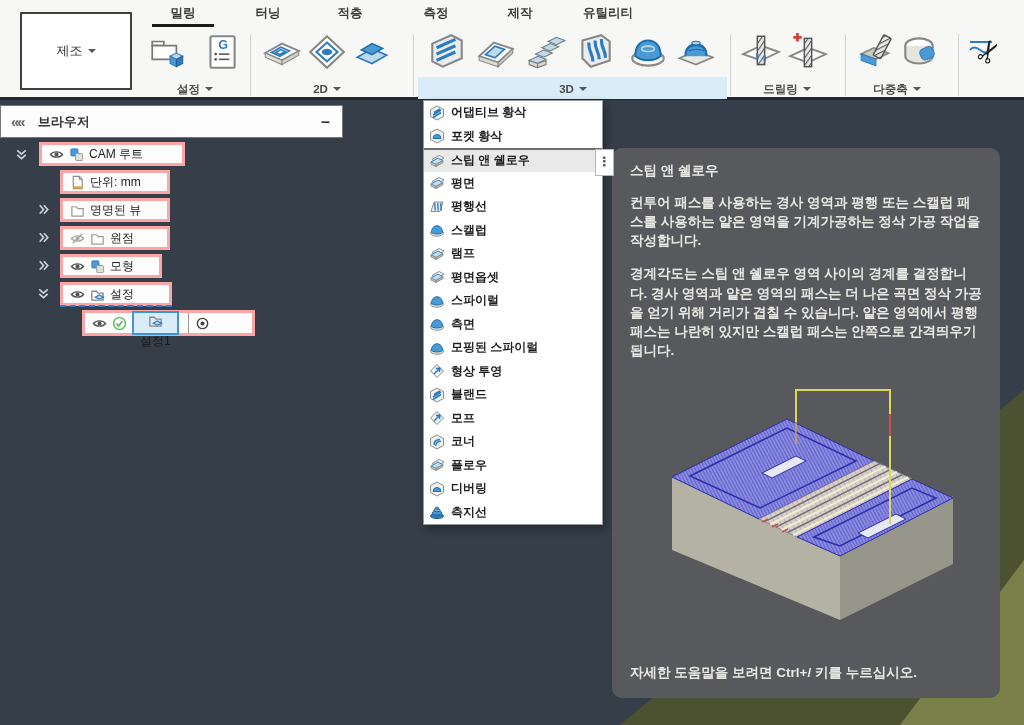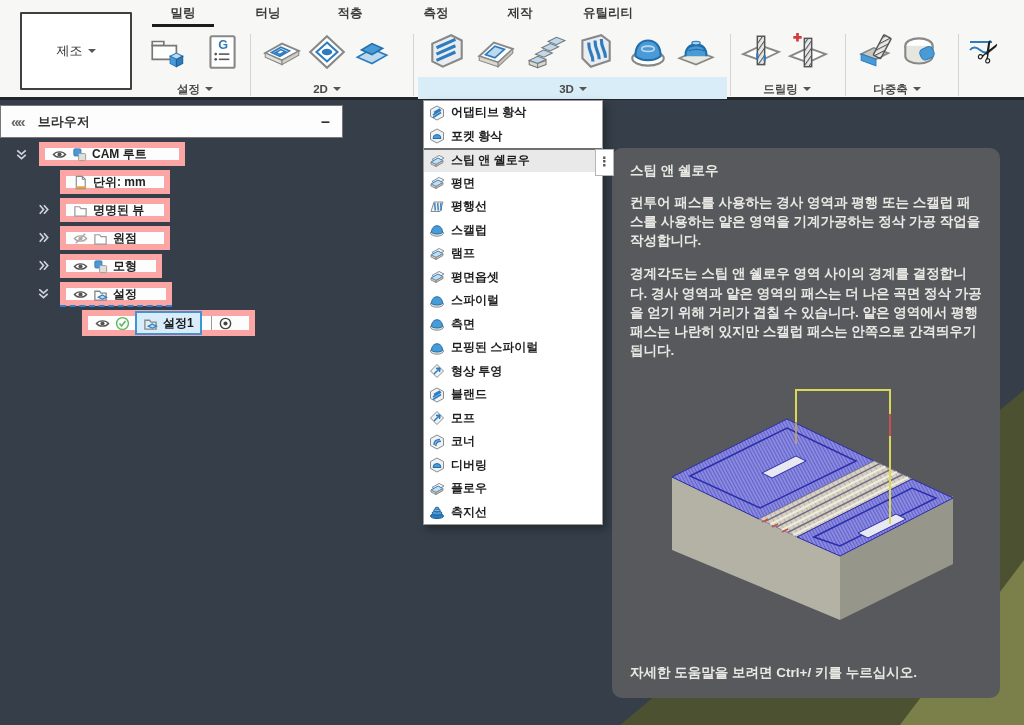--- a/index.html
+++ b/index.html
@@ -30,25 +30,25 @@
   .mi.sel{background:#e9e9e9;}
   .mi.sep-above{border-top:2px solid #6e6e6e;}
   .mic{width:16px;height:16px;flex:0 0 16px;}
   .dots{position:absolute;right:-12px;top:-1px;width:17px;height:25px;background:#fff;border:1px solid #b5b5b5;color:#555;font-size:13px;font-weight:700;text-align:center;line-height:24px;}
 
   
   .brw-head{position:absolute;left:0;top:105px;width:343px;height:33px;background:#fdfdfd;border:1px solid #777;box-sizing:border-box;display:flex;align-items:center;z-index:2;}
   .brw-collapse{margin-left:10px;color:#666;font-size:15px;font-weight:700;letter-spacing:-2px;}
   .brw-title{margin-left:14px;font-size:13px;font-weight:700;color:#333;}
   .brw-min{margin-left:auto;margin-right:12px;color:#333;font-size:16px;font-weight:700;}
-  .node{position:absolute;height:24px;background:#fdfdfd;border:6px solid #fca5a5;box-sizing:border-box;display:flex;align-items:center;gap:5px;padding:0 7px;font-size:12px;font-weight:700;color:#222;z-index:2;}
+  .node{position:absolute;height:24px;background:#fdfdfd;border:3px solid #fca5a5;box-sizing:border-box;display:flex;align-items:center;gap:5px;padding:0 7px;font-size:12px;font-weight:400;color:#222;z-index:2;}
   .node .bic{width:15px;height:15px;flex:0 0 15px;}
   .chev{position:absolute;width:15px;height:15px;z-index:2;}
   .drop-ind{position:absolute;left:60px;top:305px;width:112px;border-top:2px dashed #2f7fd4;z-index:2;}
-  .sel-box{height:20px;background:#d8ecfa;border:2px solid #3f94d6;display:flex;align-items:center;gap:5px;padding:0 6px;color:#1a1a1a;}
+  .sel-box{height:20px;background:#d8ecfa;border:2px solid #3f94d6;display:flex;align-items:center;gap:5px;padding:0 6px;color:#1a1a1a;flex-direction:column;}
   .tgt-box{margin-left:4px;border-left:1px solid #9a9a9a;align-self:stretch;display:flex;align-items:center;padding-left:6px;}
 
   
   .tip{position:absolute;left:612px;top:148px;width:388px;height:550px;background:#57595c;border-radius:10px;box-sizing:border-box;padding:14px 18px;color:#e9e8e4;z-index:4;}
   .tip-title{font-size:13.5px;font-weight:700;margin-bottom:13px;}
   .tip-p{font-size:13.5px;font-weight:600;line-height:1.42;margin:0 0 14px 0;}
   .tip-img-wrap{margin:8px 0 0 14px;}
   .tip-footer{position:absolute;left:18px;bottom:16px;width:340px;font-size:13.5px;font-weight:600;line-height:1.42;}
 </style>
 </head>
@@ -399,29 +399,29 @@
         <span>모프</span>
       </div>
     <div class="mi">
         <svg class="mic">
           <use href="#s-hexcorner"></use>
         </svg>
         <span>코너</span>
       </div>
     <div class="mi">
         <svg class="mic">
+          <use href="#s-slab"></use>
+        </svg>
+        <span>플로우</span>
+      </div>
+    <div class="mi">
+        <svg class="mic">
           <use href="#s-hexdome"></use>
         </svg>
         <span>디버링</span>
-      </div>
-    <div class="mi">
-        <svg class="mic">
-          <use href="#s-slab"></use>
-        </svg>
-        <span>플로우</span>
       </div>
     <div class="mi">
         <svg class="mic">
           <use href="#s-cone"></use>
         </svg>
         <span>측지선</span>
       </div>
   </div>
 
   <div class="brw-head">

